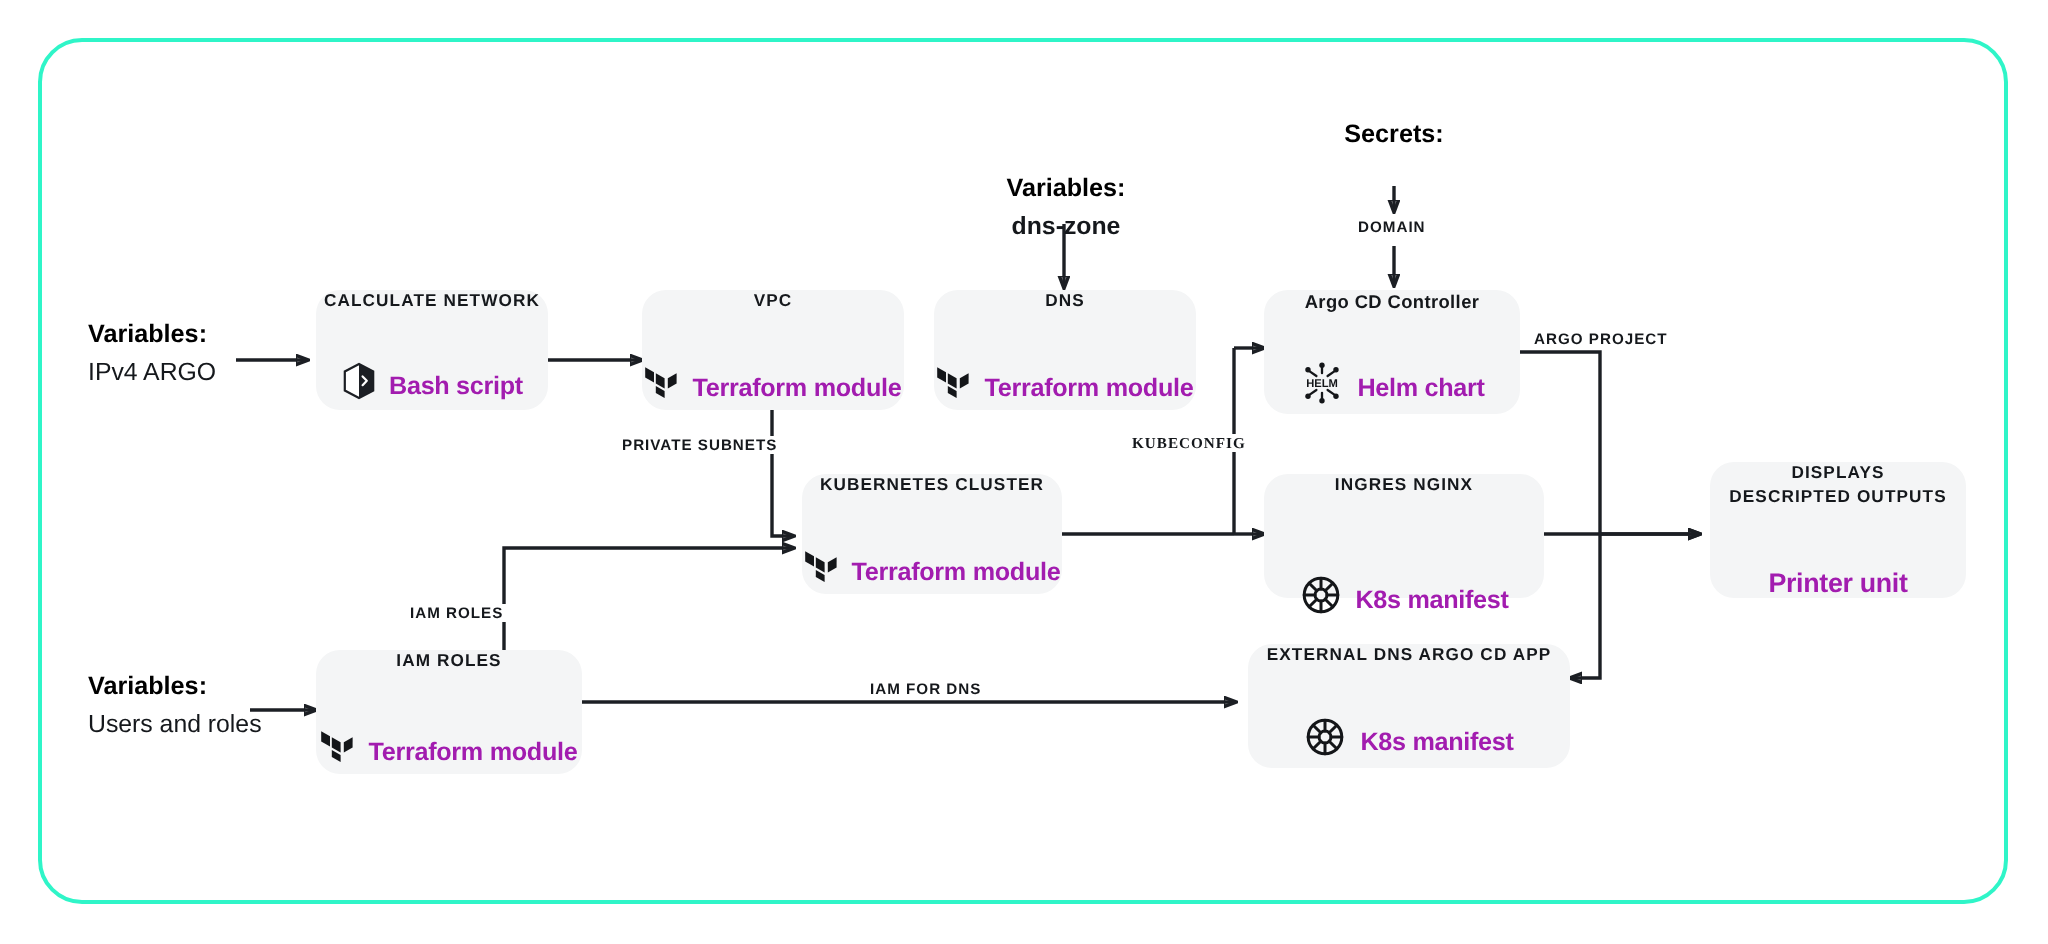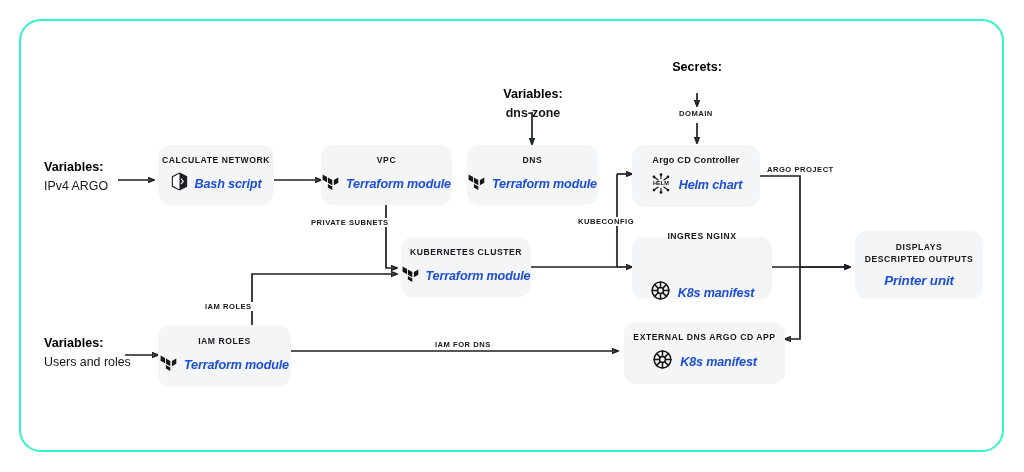--- a/index.html
+++ b/index.html
@@ -38,21 +38,21 @@
   svg.edges path, svg.edges line { fill: none; stroke: #1c1f24; stroke-width: 1.7; }
   
   .node {
     position: absolute;
     background: #f4f5f6;
     border-radius: 12px;
     box-sizing: border-box;
     display: flex;
     flex-direction: column;
     align-items: center;
-    justify-content: center;
+    justify-content: space-between;
   }
   .node .kicker {
     font-size: 8.6px;
     font-weight: bold;
     letter-spacing: 0.55px;
     text-transform: uppercase;
     color: #15181c;
     text-align: center;
     line-height: 1.35;
     margin-bottom: 6px;
@@ -63,23 +63,22 @@
   .node .rowline {
     display: flex;
     align-items: center;
     justify-content: center;
     gap: 7px;
   }
   .node .title {
     font-size: 12.6px;
     font-weight: bold;
     letter-spacing: -0.15px;
-    color: #1d4ed8;
+    color: #a21caf;
     white-space: nowrap;
-    font-style: italic;
   }
   .node .title.plain { font-size: 13.4px; }
   .ico { display: block; flex: 0 0 auto; }
   
   .textblock { position: absolute; }
   .textblock .strong {
     font-size: 12.6px; font-weight: bold; color: #000000;
     line-height: 1.5; white-space: nowrap;
   }
   .textblock .weak {
@@ -167,21 +166,21 @@
   </div>
 
   <div class="textblock" style="left:44px; top:334px;">
     <div class="strong">Variables:</div>
     <div class="weak">Users and roles</div>
   </div>
 
   <div class="elabel" style="left:677px; top:109px;">DOMAIN</div>
   <div class="elabel" style="left:309px; top:218px;">PRIVATE SUBNETS</div>
   <div class="elabel" style="left:203px; top:302px;">IAM ROLES</div>
-  <div class="elabel" style="left:576px; top:217px;">KUBECONFIG</div>
+  <div class="elabel" style="left:564px; top:217px;font-family:Liberation Serif, serif;">KUBECONFIG</div>
   <div class="elabel" style="left:765px; top:165px;">ARGO PROJECT</div>
   <div class="elabel" style="left:433px; top:340px;">IAM FOR DNS</div>
 
   <div class="node" style="left: 158px; top: 145px; width: 116px; height: 60px; background: rgb(244, 245, 246);">
     <div class="kicker">CALCULATE NETWORK</div>
     <div class="rowline">
       <span class="ico">
         <svg width="17" height="19" viewBox="0 0 17 19">
           <path d="M8.5 1 L15.6 4.7 L15.6 14.3 L8.5 18 L1.4 14.3 L1.4 4.7 Z" fill="#ffffff" stroke="#1c1f24" stroke-width="1.1"></path>
           <path d="M8.5 1 L15.6 4.7 L15.6 14.3 L8.5 18 Z" fill="#1c1f24"></path>

